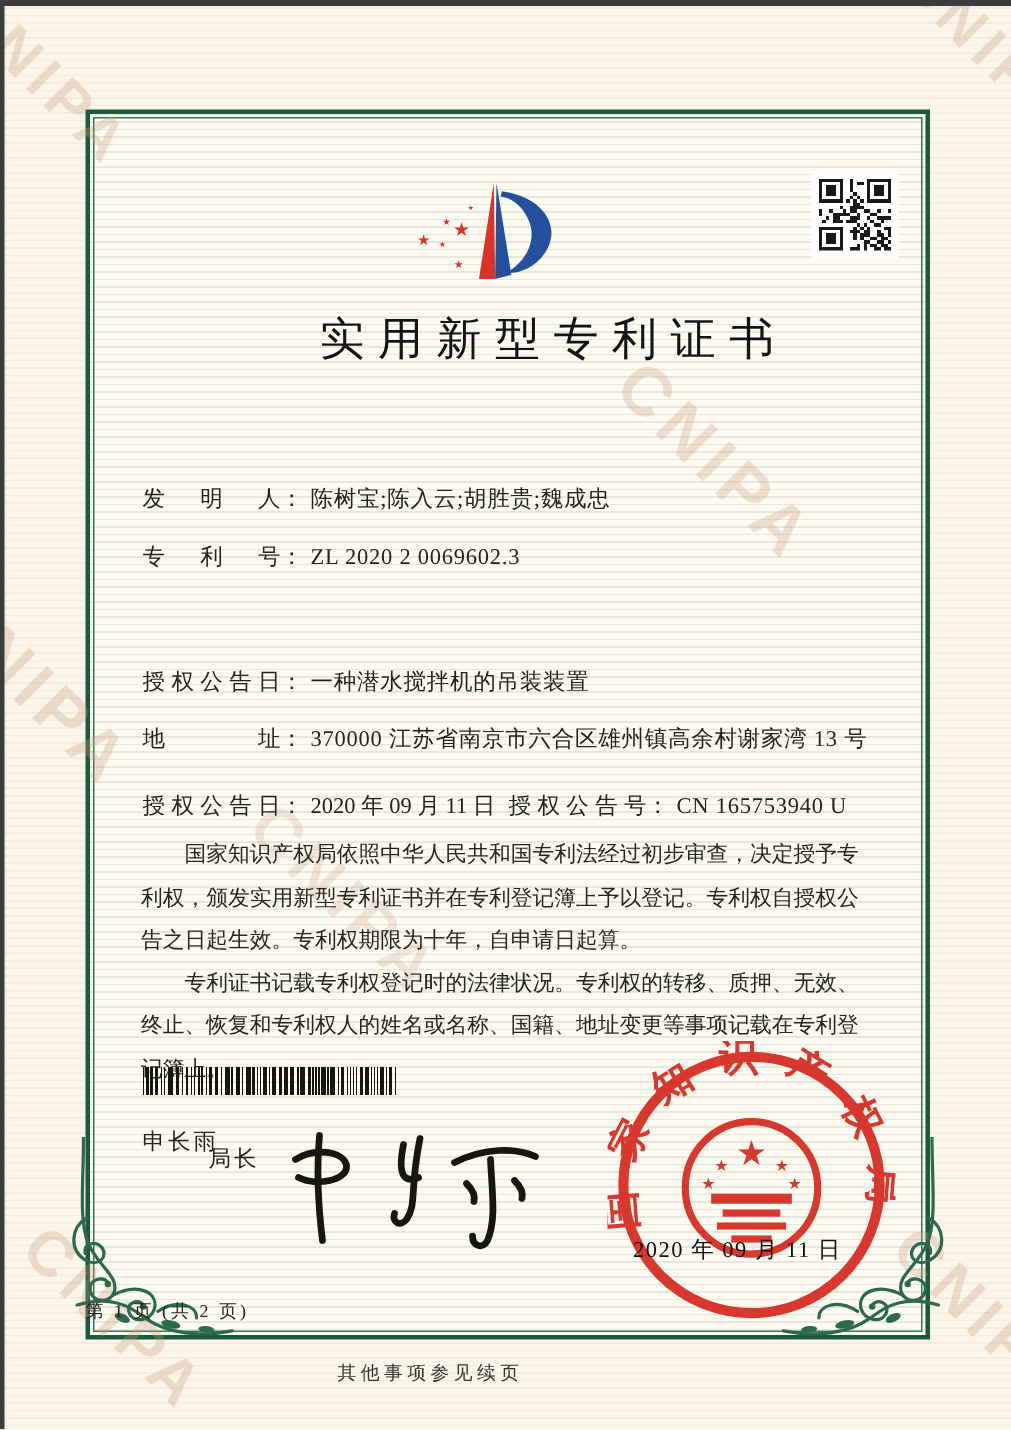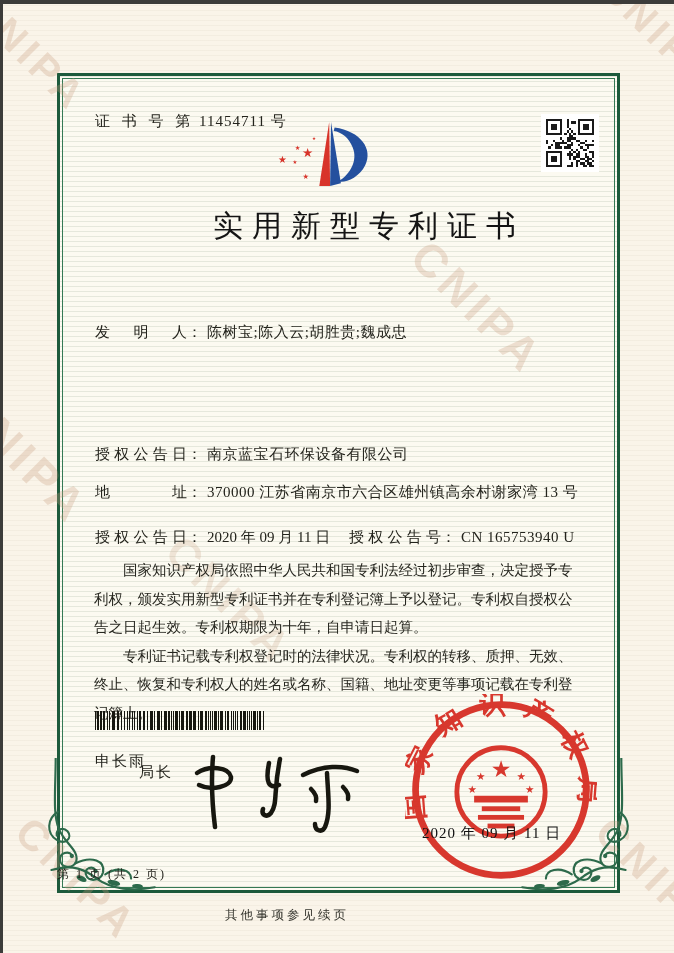--- a/index.html
+++ b/index.html
@@ -79,25 +79,20 @@
   </div>
 
   <div class="wm" style="left:-45px;top:30px;font-size:40px;">CNIPA</div>
   <div class="wm" style="left:585px;top:10px;font-size:40px;">CNIPA</div>
   <div class="wm" style="left:395px;top:280px;font-size:46px;">CNIPA</div>
   <div class="wm" style="left:-60px;top:430px;font-size:46px;">CNIPA</div>
   <div class="wm" style="left:150px;top:575px;font-size:44px;color:rgba(201,158,130,0.24);">CNIPA</div>
   <div class="wm" style="left:0px;top:855px;font-size:42px;">CNIPA</div>
   <div class="wm" style="left:580px;top:855px;font-size:42px;">CNIPA</div>
 
-  <div class="abs cert-line">
-    <span class="sp">证 书 号 第</span>
-    <span>11454711</span>
-    <span class="sp">号</span>
-  </div>
 
   <svg class="abs logo" width="126" height="90" viewBox="0 0 140 95" preserveAspectRatio="xMidYMid meet">
     <g fill="#d8342a" font-family="'DejaVu Sans',sans-serif" text-anchor="middle">
       <text x="6" y="68" font-size="11">★</text>
       <text x="23" y="53" font-size="7">★</text>
       <text x="34" y="61" font-size="14">★</text>
       <text x="41" y="42" font-size="5">★</text>
       <text x="20" y="69" font-size="6">★</text>
       <text x="32" y="85" font-size="8">★</text>
     </g>
@@ -313,28 +308,31 @@
         <rect x="19" y="20" width="1" height="1"></rect>
         <rect x="20" y="20" width="1" height="1"></rect>
       </svg>
   </div>
 
   <div class="abs title">实用新型专利证书</div>
 
   <div class="abs field-row" style="top:323px">
     <span class="flabel">发明人</span><span class="colon">：</span><span class="fvalue">陈树宝;陈入云;胡胜贵;魏成忠</span>
   </div>
+  <div class="abs field-row" style="top:362px">
+    <span class="flabel">专利号</span><span class="colon">：</span><span class="fvalue">ZL 2020 2 0069602.3</span>
+  </div>
   <div class="abs field-row" style="top:445px">
-    <span class="flabel">授权公告日</span><span class="colon">：</span><span class="fvalue">南京蓝宝石环保设备有限公司</span>
+    <span class="flabel">授权公告日</span><span class="colon">：</span><span class="fvalue">一种潜水搅拌机的吊装装置</span>
   </div>
   <div class="abs field-row" style="top:483px">
     <span class="flabel">地址</span><span class="colon">：</span><span class="fvalue">370000 江苏省南京市六合区雄州镇高余村谢家湾 13 号</span>
   </div>
   <div class="abs field-row" style="top:528px">
-    <span class="flabel">授权公告日</span><span class="colon">：</span><span class="fvalue2">2020 年 09 月 11 日</span><span class="flabel" style="margin-left:24px">授权公告号</span><span class="colon">：</span><span class="fvalue">CN 165753940 U</span>
+    <span class="flabel">授权公告日</span><span class="colon">：</span><span class="fvalue2">2020 年 09 月 11 日</span><span class="flabel" style="margin-left:14px">授权公告号</span><span class="colon">：</span><span class="fvalue">CN 165753940 U</span>
   </div>
 
   <div class="abs paras">
     <p>国家知识产权局依照中华人民共和国专利法经过初步审查，决定授予专利权，颁发实用新型专利证书并在专利登记簿上予以登记。专利权自授权公告之日起生效。专利权期限为十年，自申请日起算。</p>
     <p>专利证书记载专利权登记时的法律状况。专利权的转移、质押、无效、终止、恢复和专利权人的姓名或名称、国籍、地址变更等事项记载在专利登记簿上。</p>
   </div>
 
   <div class="abs barcode-box">
     <svg width="172" height="19" viewBox="0 0 172 19" style="shape-rendering:crispedges" fill="#16160f">
         <rect x="0" y="0" width="1" height="19"></rect>

